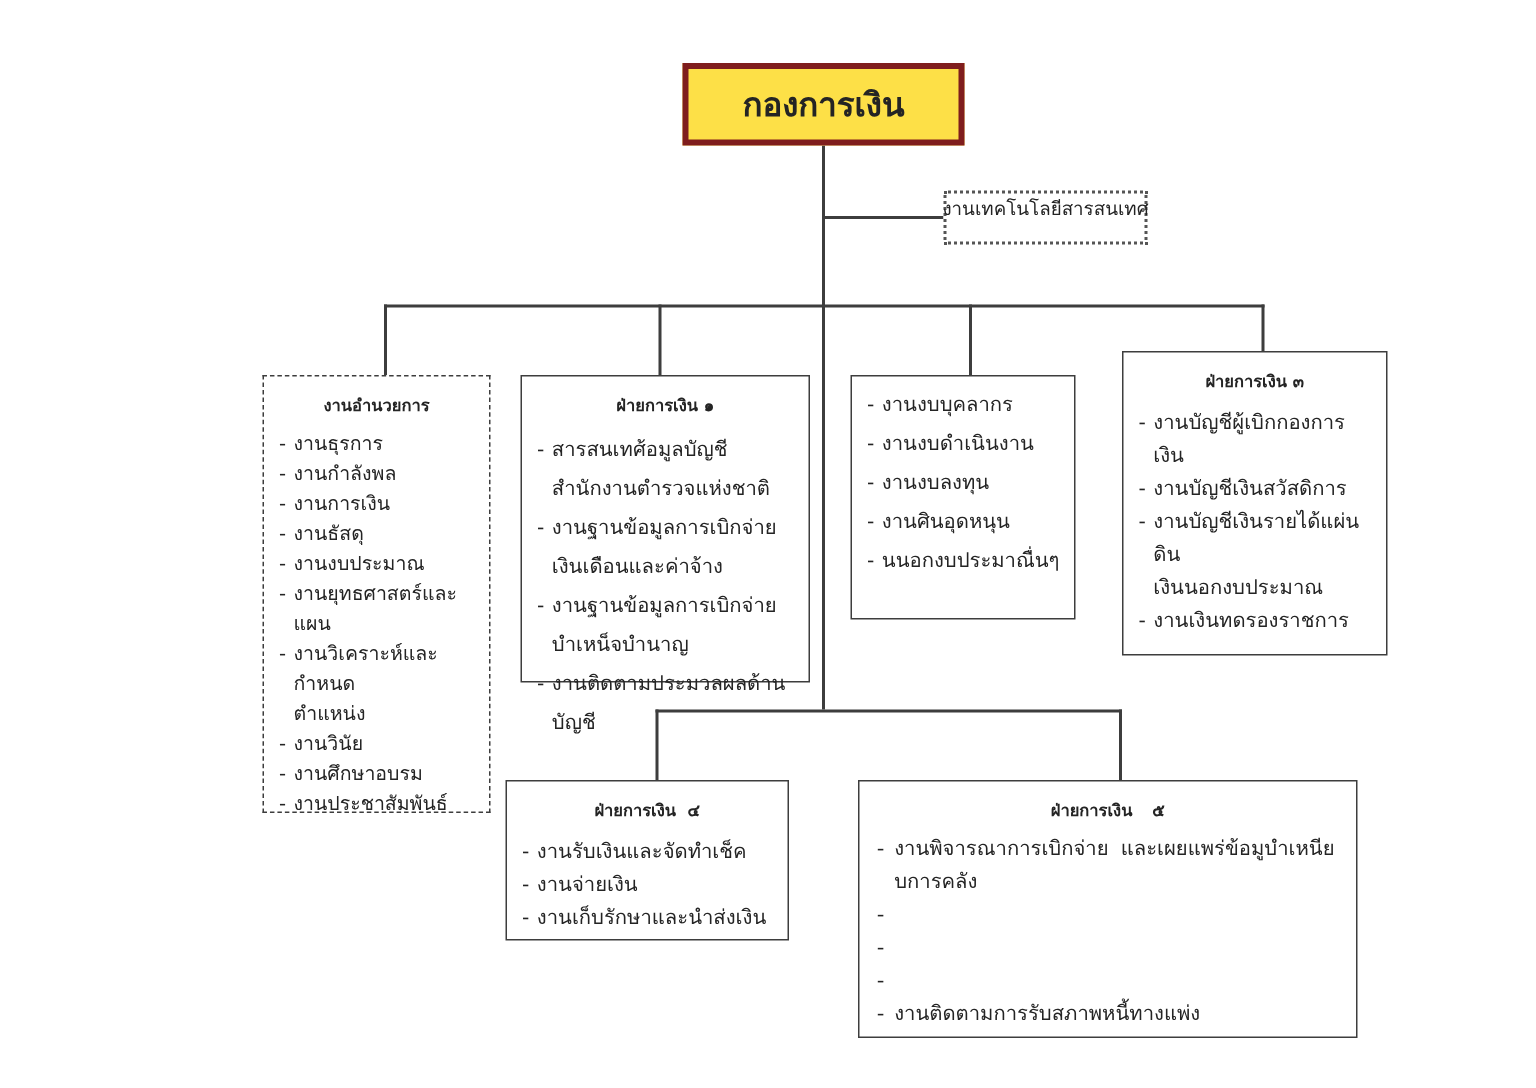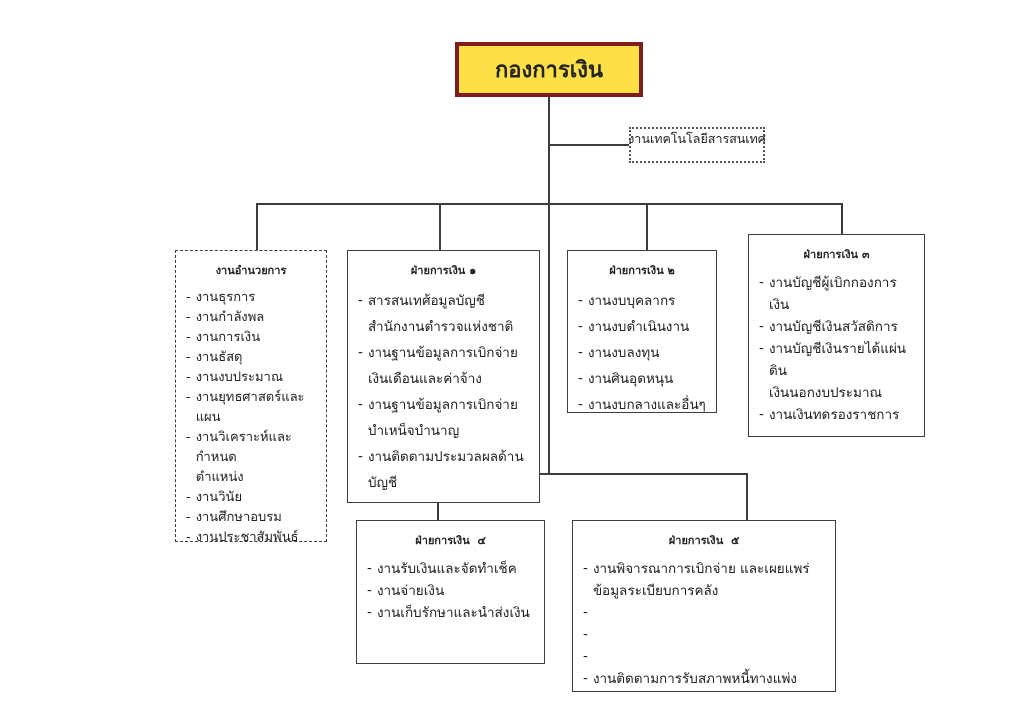--- a/index.html
+++ b/index.html
@@ -35,29 +35,29 @@
   .dept-title{
     font-size:11px;font-weight:bold;text-align:center;
     padding:4px 0 8px 0;white-space:pre;
   }
   .li{display:flex;align-items:flex-start;font-size:13.5px;line-height:22px;}
   .li .dash{flex:0 0 auto;margin:0 5px 0 2px;}
   .li .txt{white-space:pre-line;}
   
   .dept-admin{left:175px;top:250px;width:152px;height:292px;}
   .dept-admin .li{line-height:20px;font-size:13px;}
-  .dept-f1{left:347px;top:250px;width:193px;height:253px;}
+  .dept-f1{left:347px;top:250px;width:193px;height:205px;}
   .dept-f1 .li{line-height:26px;}
   .dept-f2{left:567px;top:250px;width:150px;height:163px;}
   .dept-f2 .li{line-height:26px;}
   .dept-f3{left:748px;top:234px;width:177px;height:203px;}
   .dept-f3 .li{line-height:22px;}
-  .dept-f4{left:356px;top:520px;width:189px;height:144px;}
+  .dept-f4{left:337px;top:520px;width:189px;height:107px;}
   .dept-f4 .li{line-height:22px;}
-  .dept-f5{left:572px;top:520px;width:264px;height:172px;}
+  .dept-f5{left:572px;top:520px;width:333px;height:172px;font-family:Liberation Mono, monospace;}
   .dept-f5 .li{line-height:22px;}
 </style>
 </head>
 <body>
 
 <div class="canvas">
 
   <div class="line v" style="left:548px;top:97px;height:376px;"></div>
   <div class="line h" style="left:548px;top:144px;width:81px;"></div>
   <div class="line h" style="left:256px;top:203px;width:587px;"></div>
@@ -143,41 +143,40 @@
 บำเหน็จบำนาญ</span>
         </div>
         <div class="li">
           <span class="dash">-</span>
           <span class="txt">งานติดตามประมวลผลด้านบัญชี</span>
         </div>
       </div>
   </div>
 
   <div class="dept dept-f2">
-    <div class="dept-title">ฝ่ายการเงิน ๒</div>
     <div>
         <div class="li">
           <span class="dash">-</span>
           <span class="txt">งานงบบุคลากร</span>
         </div>
         <div class="li">
           <span class="dash">-</span>
           <span class="txt">งานงบดำเนินงาน</span>
         </div>
         <div class="li">
           <span class="dash">-</span>
           <span class="txt">งานงบลงทุน</span>
         </div>
         <div class="li">
           <span class="dash">-</span>
           <span class="txt">งานศินอุดหนุน</span>
         </div>
         <div class="li">
           <span class="dash">-</span>
-          <span class="txt">งานงบกลางและอื่นๆ</span>
+          <span class="txt">นนอกงบประมาณื่นๆ</span>
         </div>
       </div>
   </div>
 
   <div class="dept dept-f3">
     <div class="dept-title">ฝ่ายการเงิน ๓</div>
     <div>
         <div class="li">
           <span class="dash">-</span>
           <span class="txt">งานบัญชีผู้เบิกกองการเงิน</span>
@@ -214,21 +213,21 @@
           <span class="txt">งานเก็บรักษาและนำส่งเงิน</span>
         </div>
       </div>
   </div>
 
   <div class="dept dept-f5">
     <div class="dept-title">ฝ่ายการเงิน  ๕</div>
     <div>
         <div class="li">
           <span class="dash">-</span>
-          <span class="txt">งานพิจารณาการเบิกจ่าย และเผยแพร่ข้อมูลระเบียบการคลัง</span>
+          <span class="txt">งานพิจารณาการเบิกจ่าย และเผยแพร่ข้อมูบำเหนียบการคลัง</span>
         </div>
         <div class="li">
           <span class="dash">-</span>
         </div>
         <div class="li">
           <span class="dash">-</span>
         </div>
         <div class="li">
           <span class="dash">-</span>
         </div>

